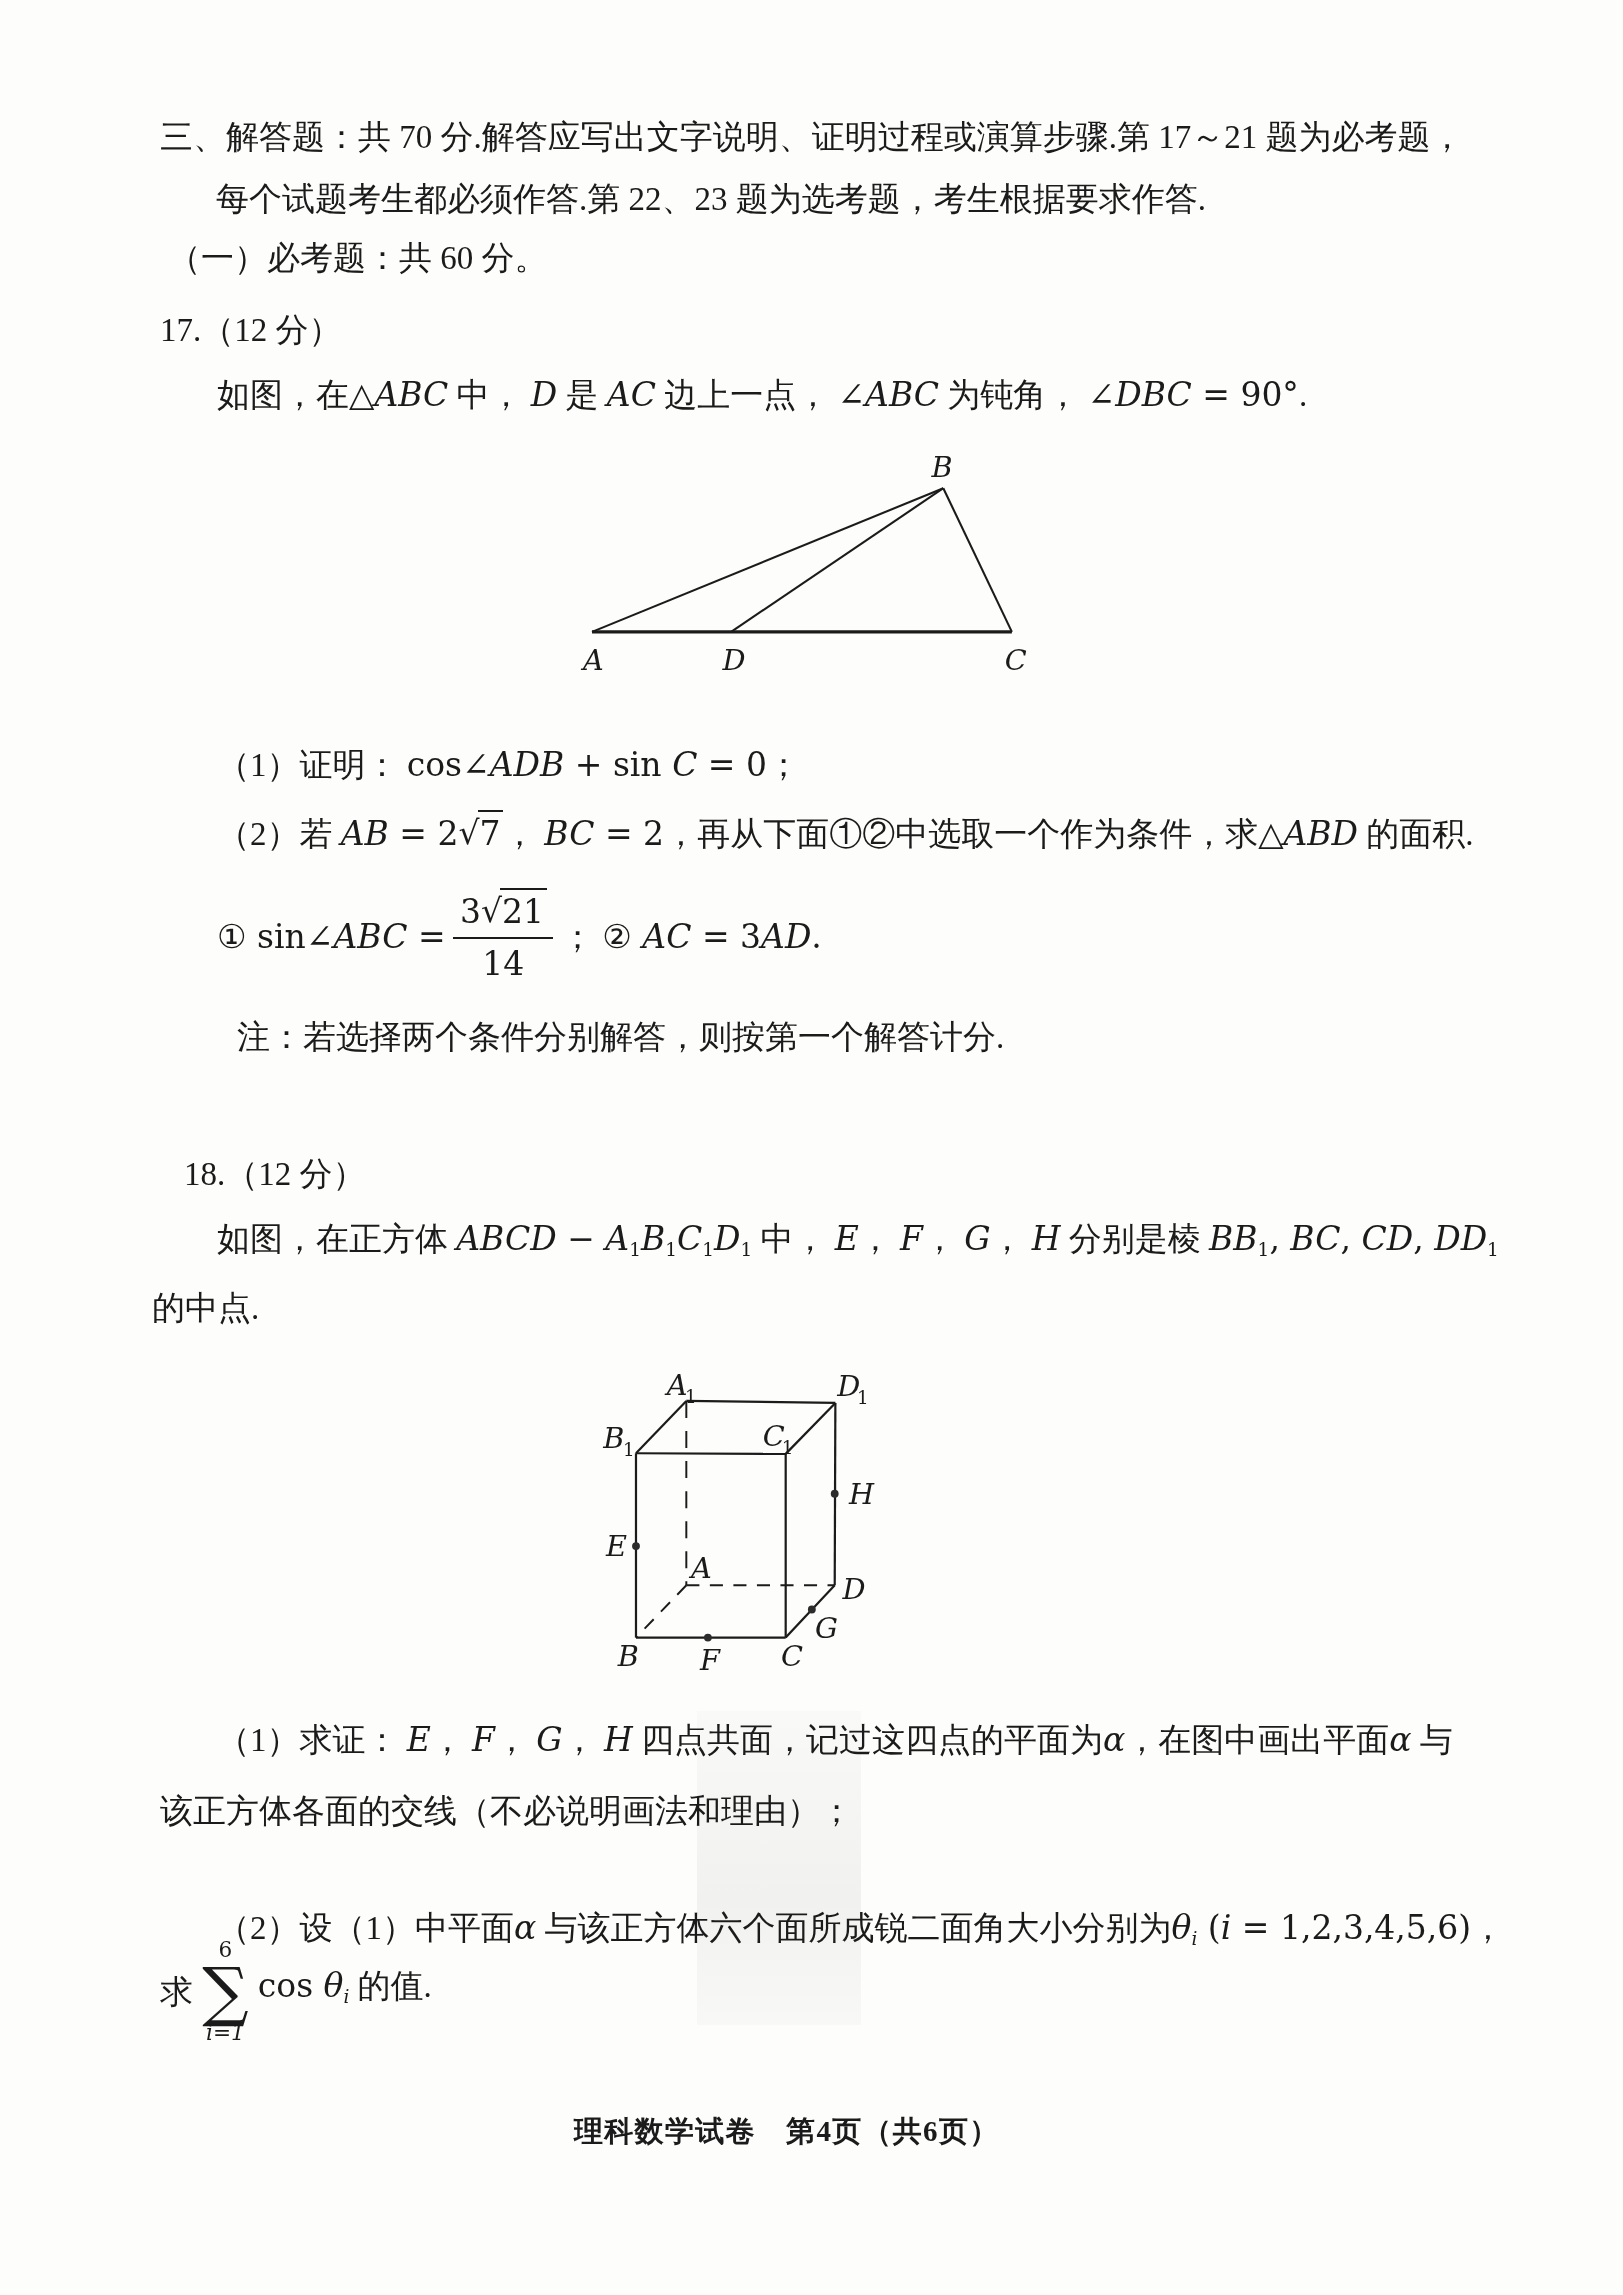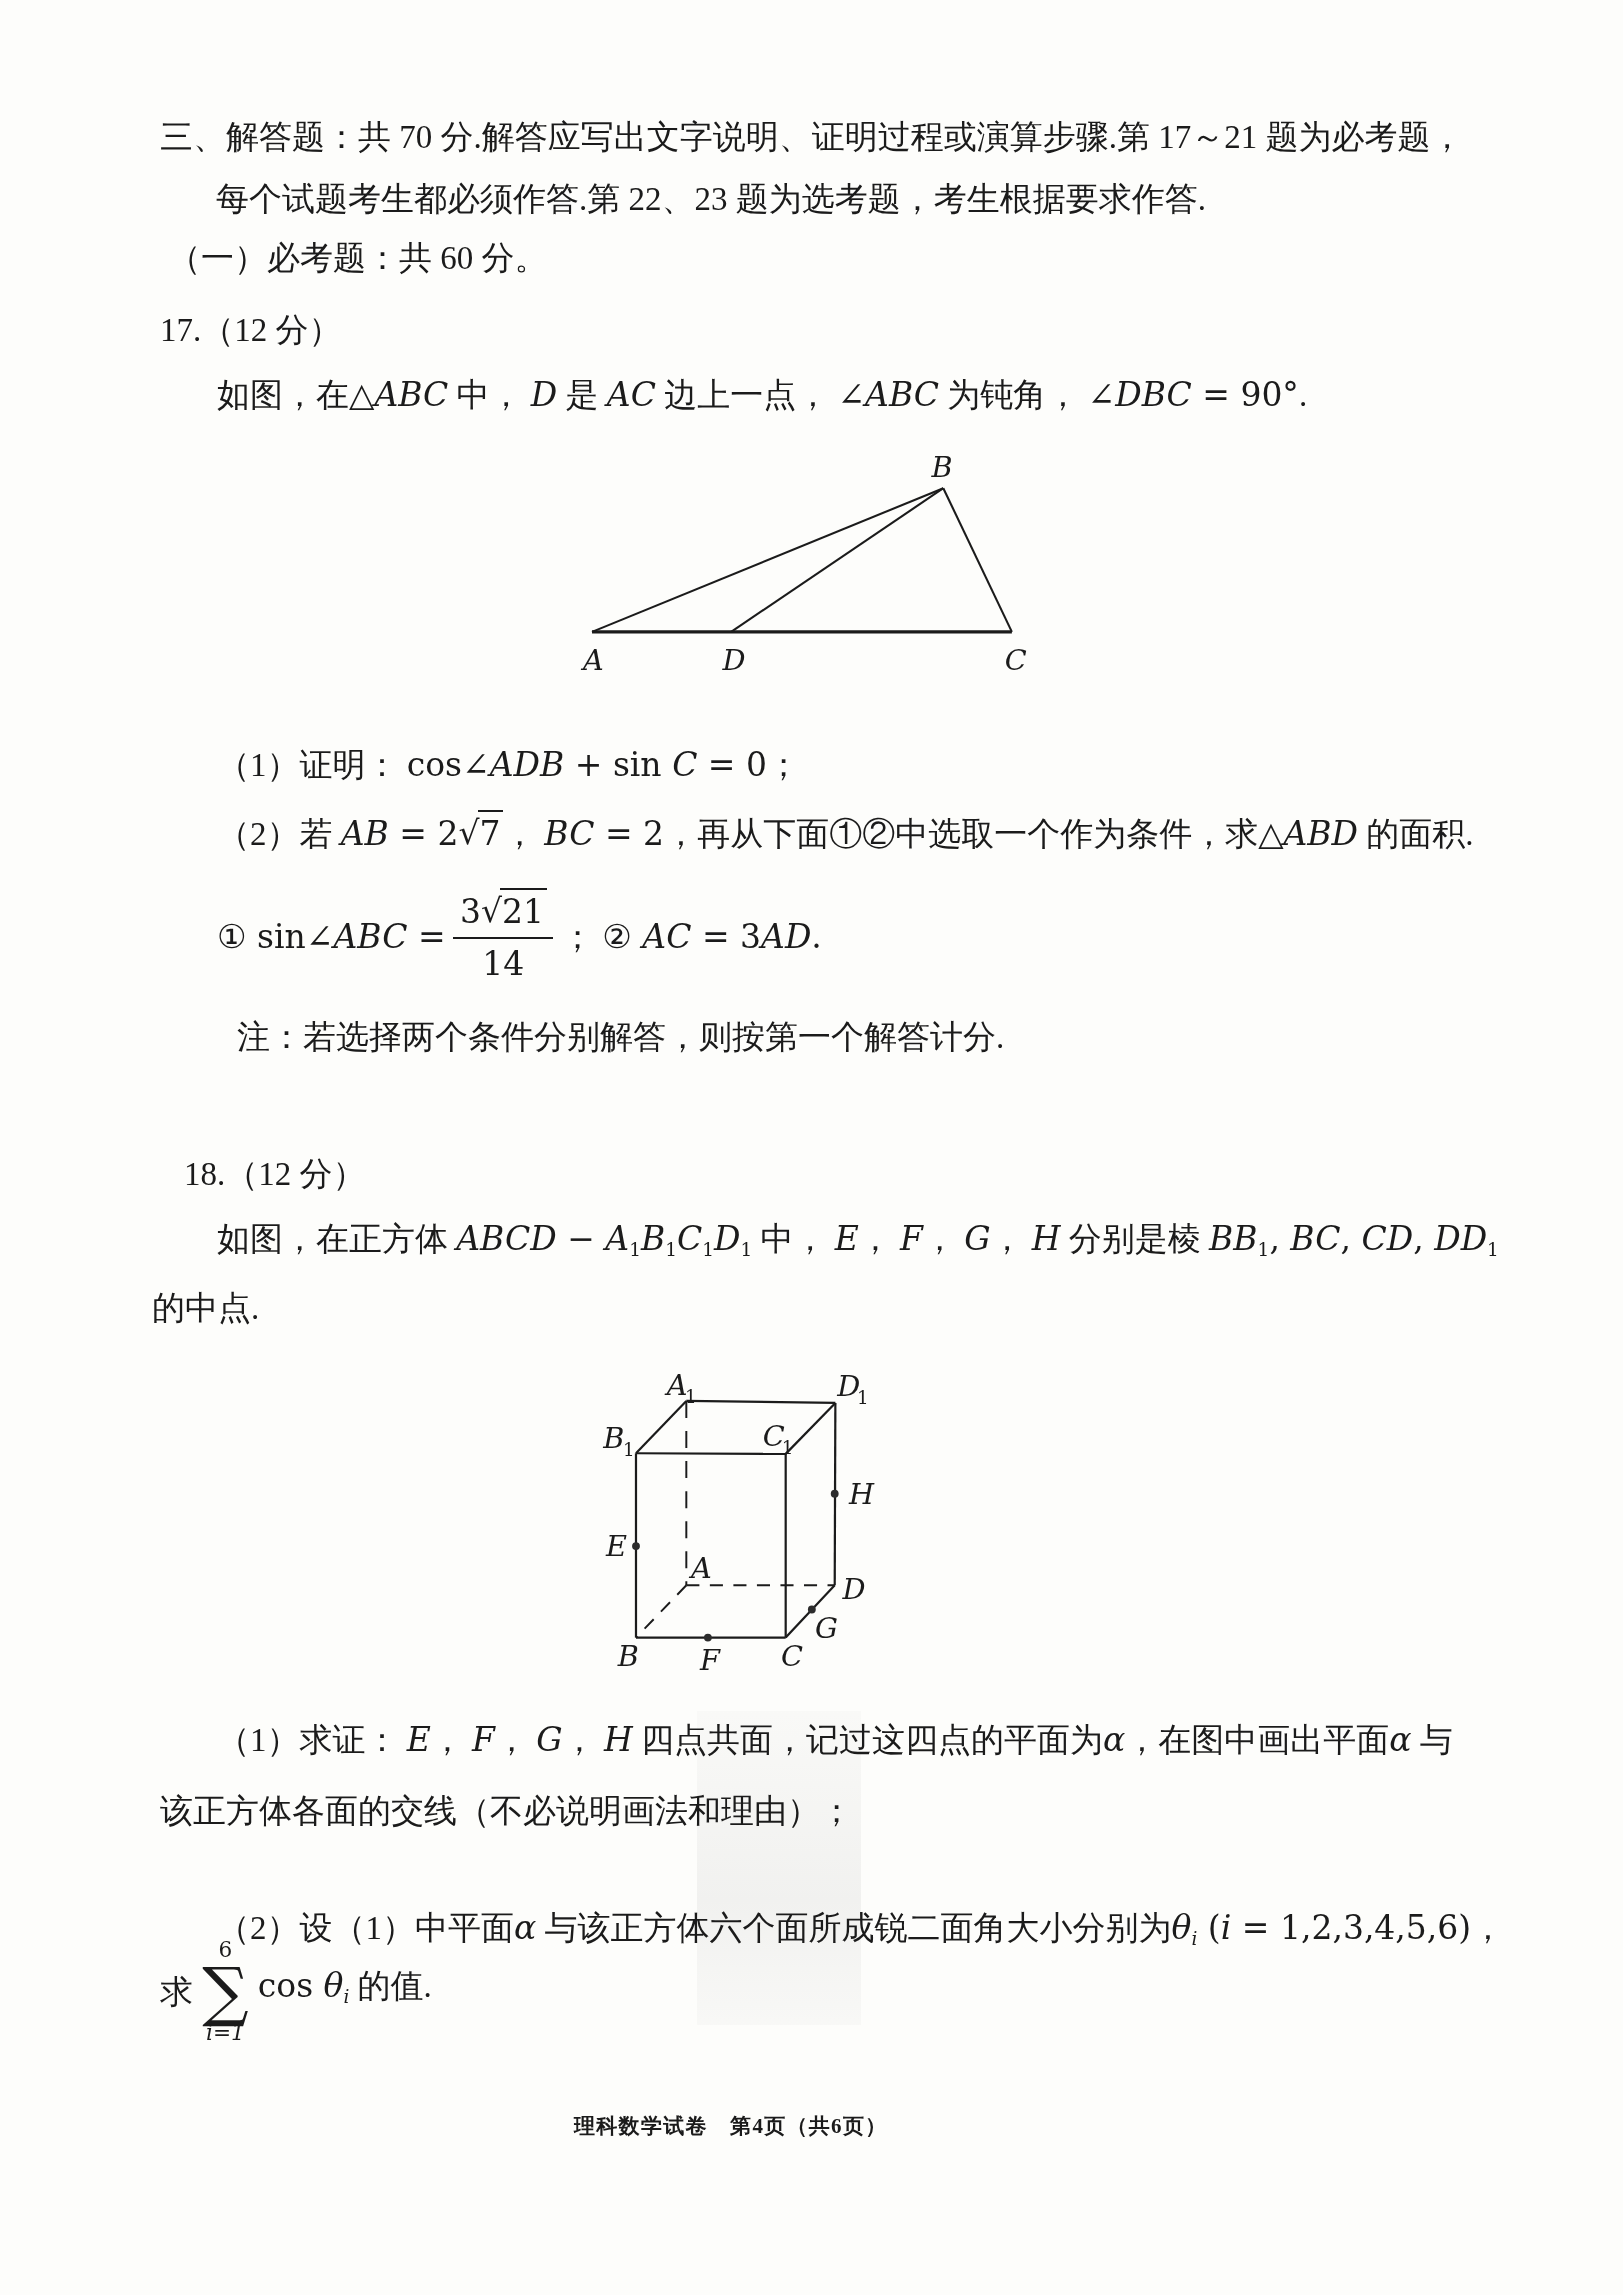--- a/index.html
+++ b/index.html
@@ -27,21 +27,21 @@
   .frac .fden{border-top:2px solid #1b1b1b;padding:3.9px 11.8px 0;align-self:stretch;text-align:center;}
   .sumblk{display:inline-flex;flex-direction:column;align-items:center;line-height:1;margin:0 9.2px;font-family:"DejaVu Serif", serif;}
   .sumblk .slim{font-size:21.6px;}
   .sumblk .slim.it{font-style:italic;}
   .sumblk .ssigma{font-size:65px;line-height:0.95;}
   .figure{position:absolute;}
   .figtext text{font-size:44px;font-style:italic;font-family:"DejaVu Serif","DejaVu Sans", serif;fill:#1b1b1b;}
   .figtext text.figsub{font-size:28px;font-style:normal;}
   .footer{
     position:absolute;left:574px;top:2112px;
-    font-size:21px;font-weight:bold;letter-spacing:1.3px;
+    font-size:29px;font-weight:bold;letter-spacing:1.3px;
     font-family:"Liberation Serif", serif;
   }
   .artifact{
     position:absolute;left:697px;top:1711px;width:164px;height:314px;
     background:linear-gradient(180deg, rgba(130,130,130,0.03), rgba(120,120,120,0.09) 60%, rgba(130,130,130,0.04));
     pointer-events:none;
   }
 </style>
 </head>
 <body>

